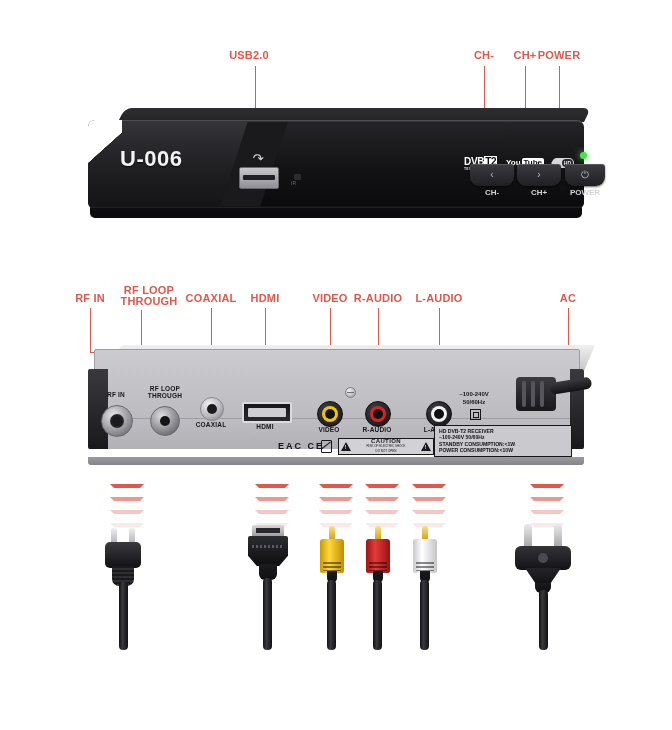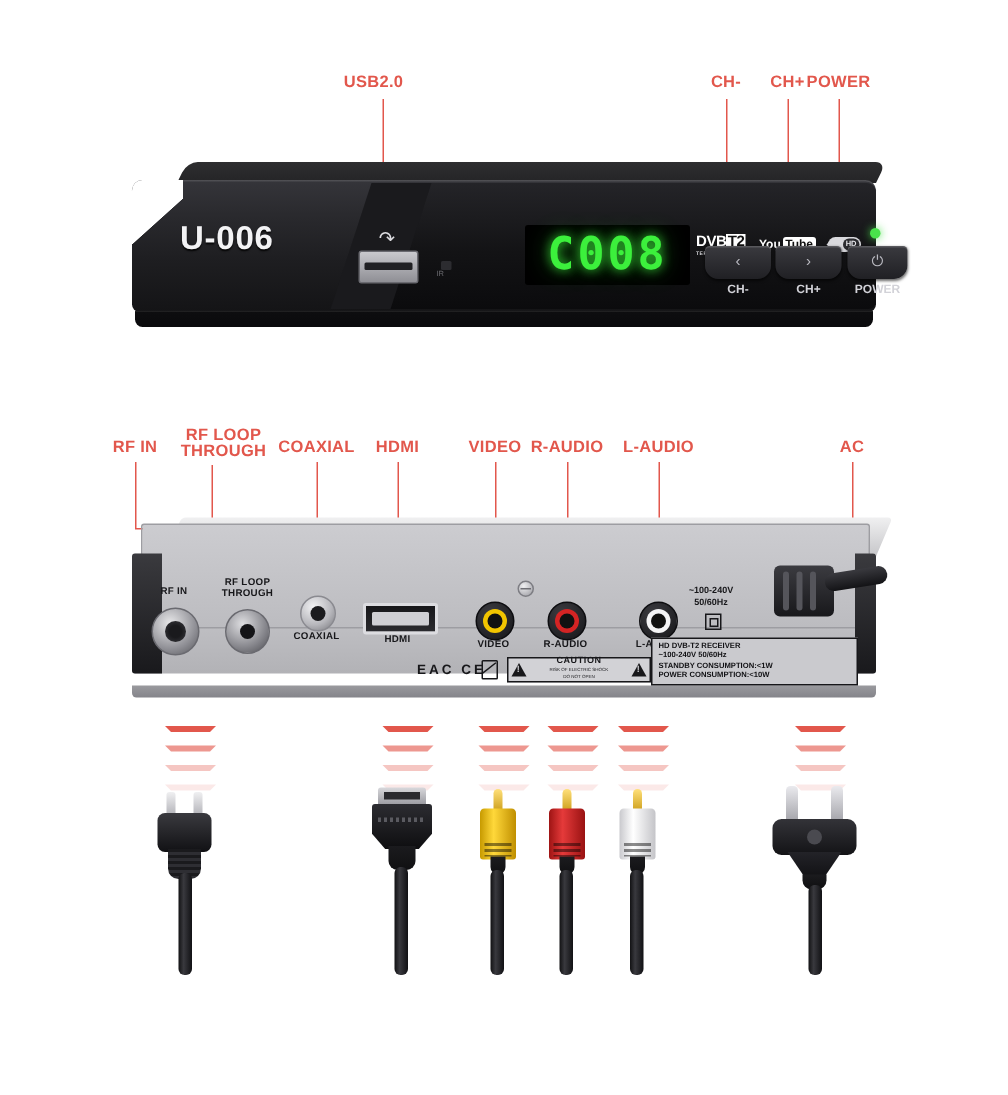--- a/index.html
+++ b/index.html
@@ -425,23 +425,20 @@
     <div class="fr-bevel"></div>
     <div class="fr-bottomlip"></div>
 
     <div class="brand">U-006</div>
 
     <div class="usb-glyph">↷</div>
     <div class="usb-port"></div>
     <div class="ir-dot"></div>
     <div class="ir-txt">IR</div>
 
-    <div class="vfd">
-      <span>C008</span>
-    </div>
 
     <div class="logos">
       <div class="lg-dvb">
         <span>DVB</span><i>T2</i>
         <u>TERRESTRIAL</u>
       </div>
       <div class="lg-yt">
         <span>You</span><i>Tube</i>
       </div>
       <div class="lg-hd">

